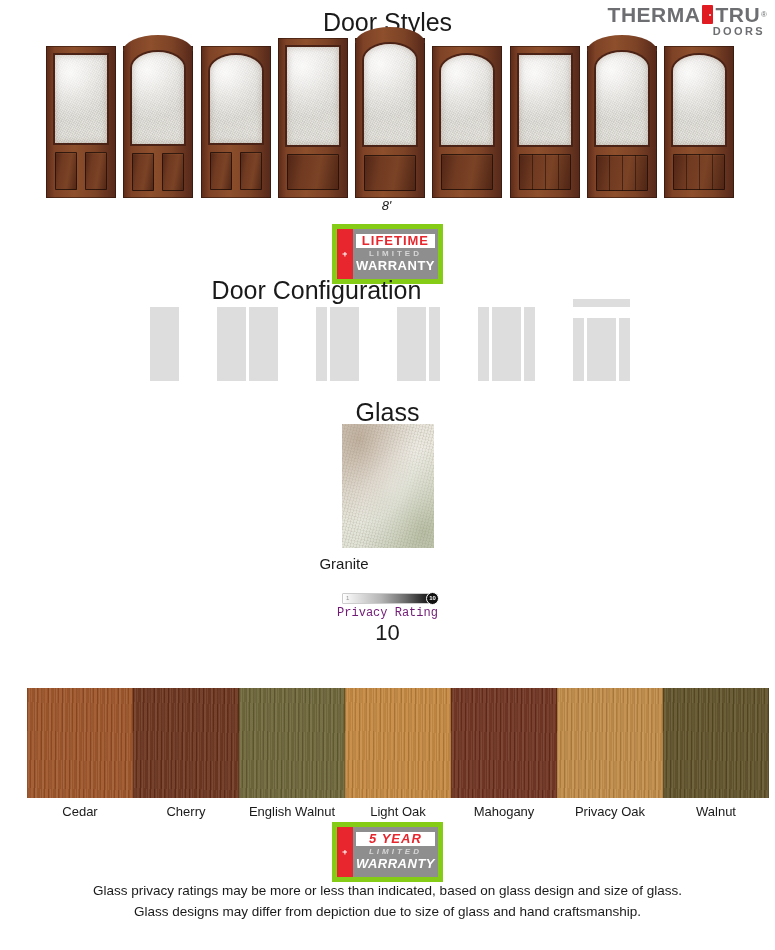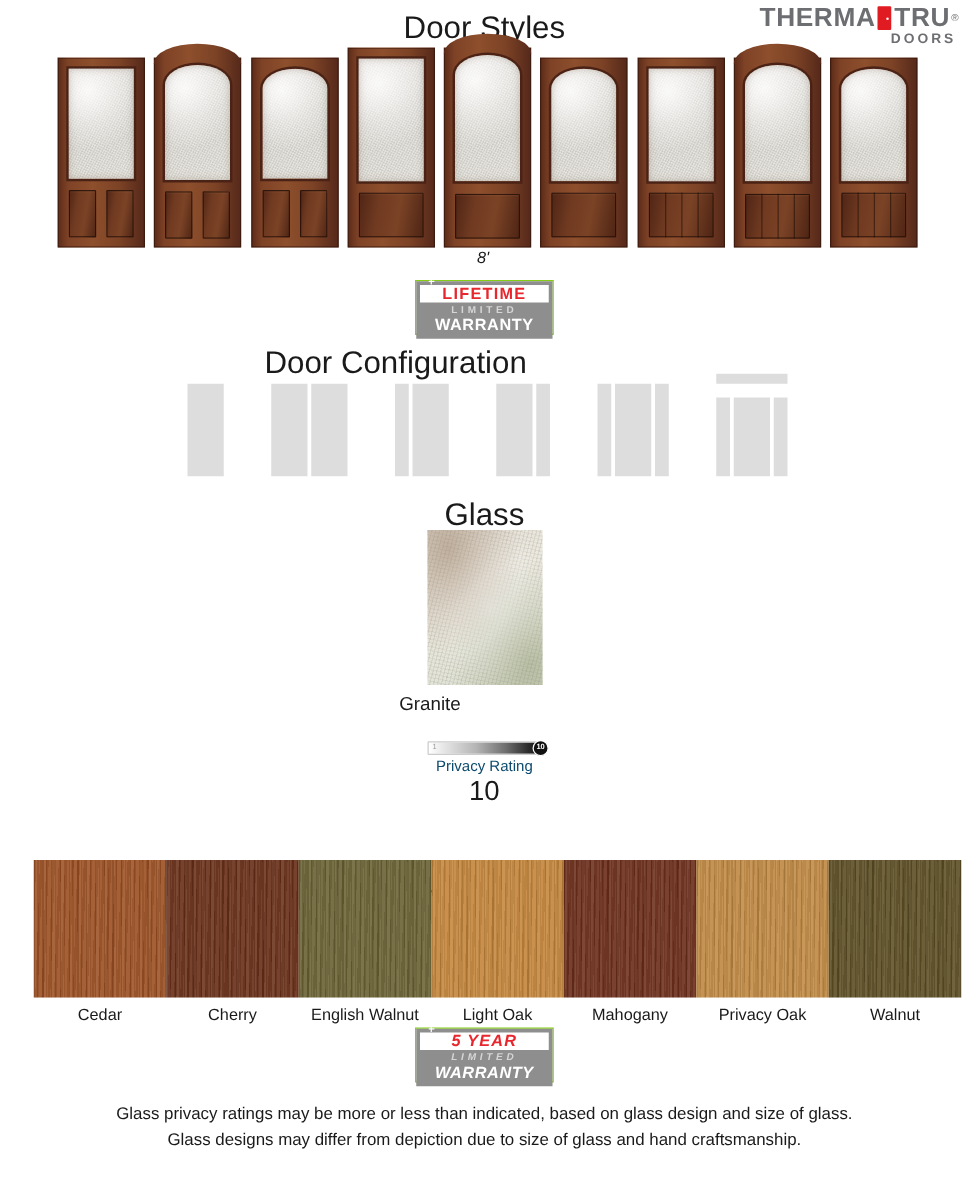--- a/index.html
+++ b/index.html
@@ -78,22 +78,22 @@
   .plank { position:absolute; top:0; bottom:0; width:1px; background:rgba(30,12,6,.55); }
 
   .door-caption {
     position:absolute; top:198px; left:0; width:775px;
     text-align:center; font-size:13px; font-style:italic; color:#1a1a1a;
   }
   .door-caption span { display:inline-block; transform:translateX(-1px); }
 
   
   .badge {
-    display:flex; width:111px; height:44px;
-    border:1px solid #84cc16; background:#ffffff;flex-direction:column;
+    display:flex; width:111px; height:60px;
+    border:5px solid #84cc16; background:#ffffff;
   }
   .badge-red {
     width:24px; background:#e8262d; position:relative;
   }
   .badge-red:after {
     content:""; position:absolute; left:50%; top:50%;
     width:5px; height:5px; margin:-2.5px 0 0 -2.5px; background:#fff;
     clip-path:polygon(40% 0,60% 0,60% 40%,100% 40%,100% 60%,60% 60%,60% 100%,40% 100%,40% 60%,0 60%,0 40%,40% 40%);
   }
   .badge-body {
@@ -155,21 +155,21 @@
   .privacy-min {
     position:absolute; left:3px; top:0; font-size:6px; color:#9a9a9a; line-height:9px;
   }
   .privacy-dot {
     position:absolute; right:-5px; top:-2px; width:13px; height:13px;
     border-radius:50%; background:#111111; border:1px solid #ffffff;
     color:#ffffff; font-size:6px; font-weight:bold; line-height:11px; text-align:center;
   }
   .privacy-label {
     position:absolute; top:606px; left:0; width:775px; text-align:center;
-    font-size:12px; color:#0c4a6e;
+    font-size:12px; color:#701a75;font-family:Liberation Mono, monospace;
   }
   .privacy-value {
     position:absolute; top:620px; left:0; width:775px; text-align:center;
     font-size:22px; color:#1a1a1a;
   }
 
   
   .stain-title { position:absolute; top:688px; left:0; width:749px;text-decoration:underline; }
   .stains {
     position:absolute; top:688px; left:4px; width:765px;

